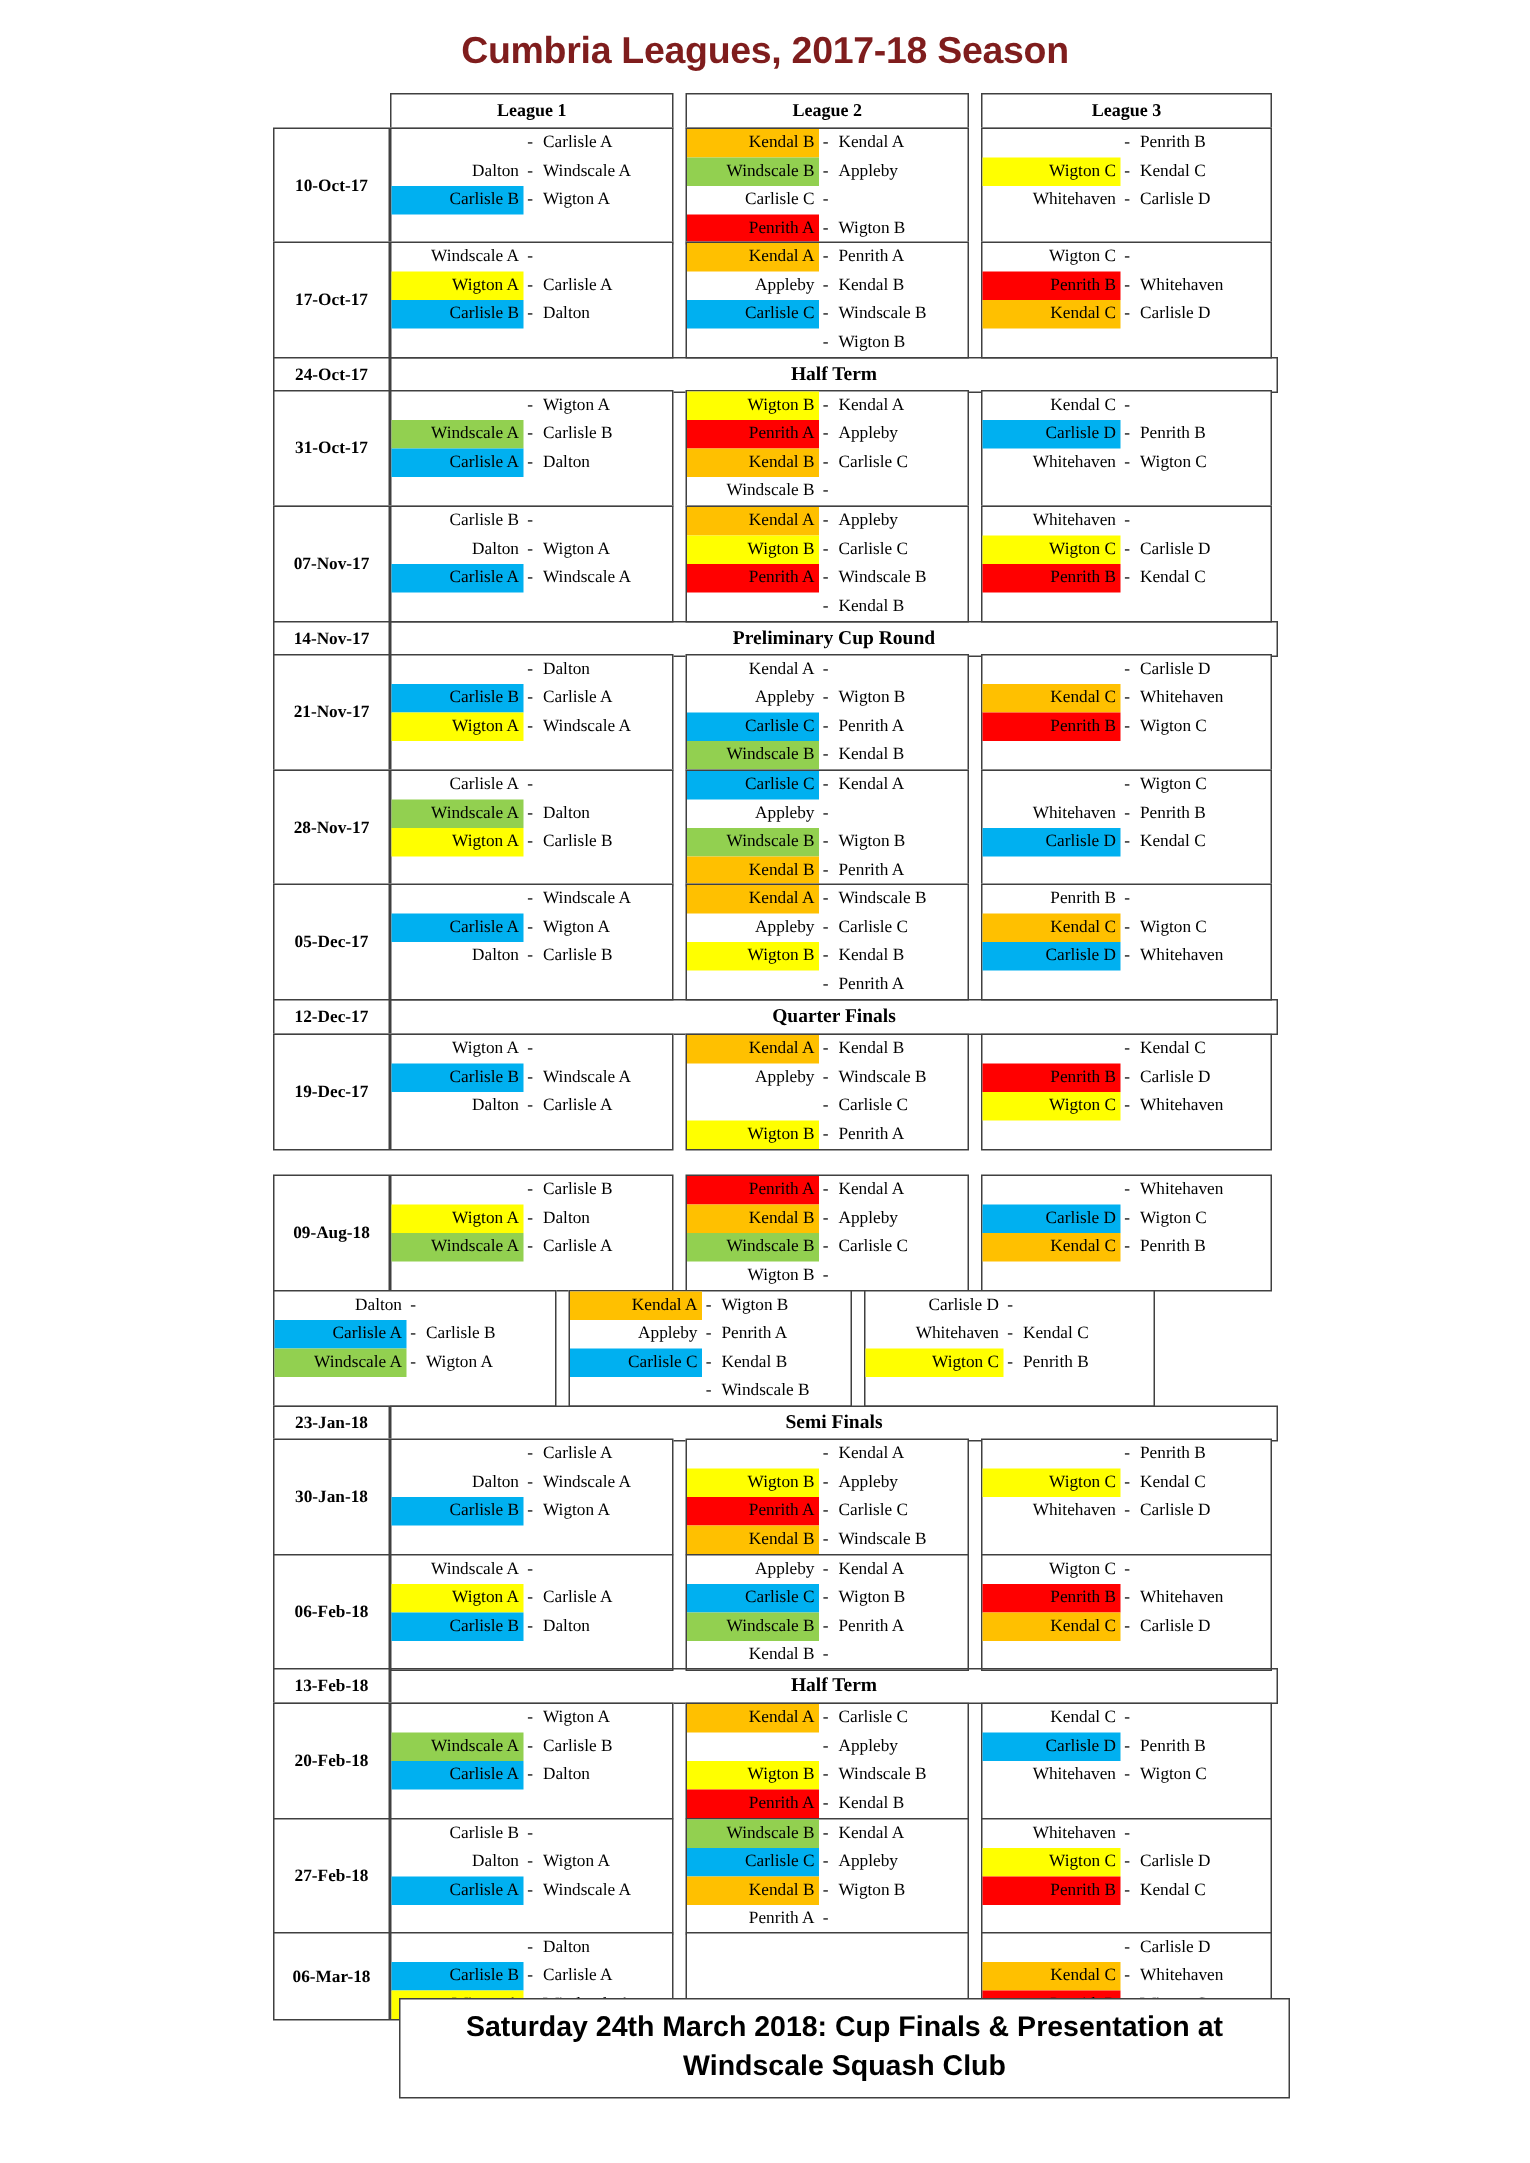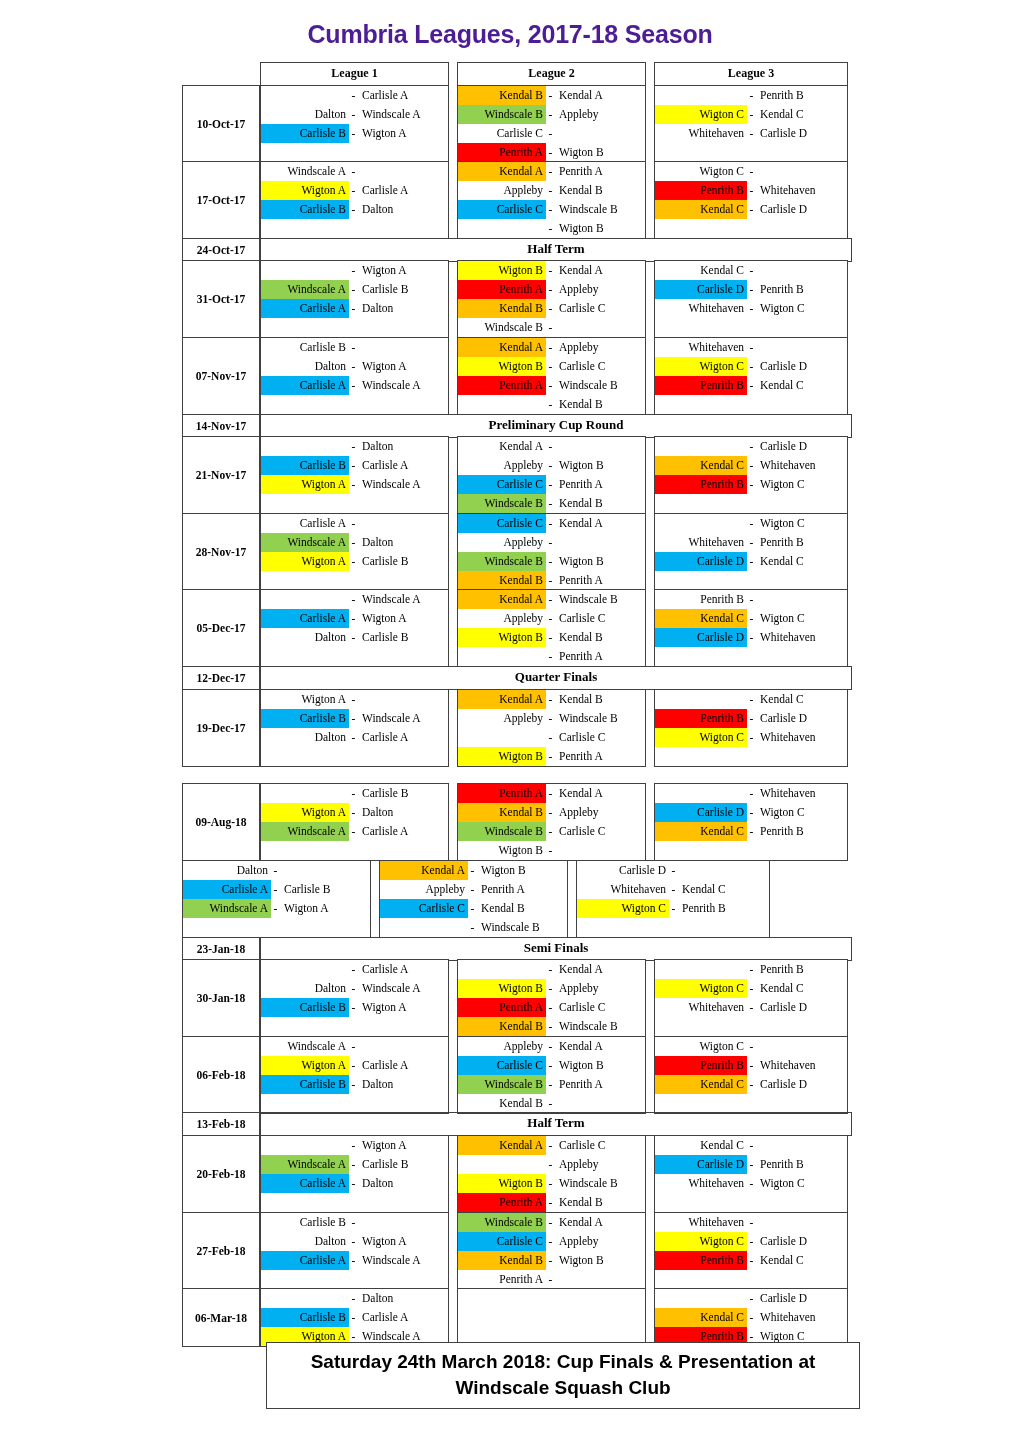--- a/index.html
+++ b/index.html
@@ -11,21 +11,21 @@
   #page {
     width: 1020px; height: 1442px;
     position: relative;
     background: #ffffff;
     overflow: hidden;
   }
   #title {
     text-align: center;
     font-size: 25px;
     font-weight: bold;
-    color: #4c1d95;
+    color: #7f1d1d;
     padding-top: 20px;
     padding-bottom: 8px;
     letter-spacing: -0.2px;
   }
   
   .sheet {
     position: absolute;
     left: 182px;
     top: 62px;
     width: 678px;
@@ -123,21 +123,20 @@
     left: 266px;
     top: 1332px;
     width: 594px;
     border: 1.6px solid #404040;
     text-align: center;
     font-size: 19px;
     font-weight: bold;
     line-height: 1.35;
     padding: 6px 10px 8px 10px;
     background: #fff;
-    margin-top: 10px;
   }
 </style>
 </head>
 <body>
 
 <div id="page">
 
   <div id="title">Cumbria Leagues, 2017-18 Season</div>
 
   <div class="sheet">

